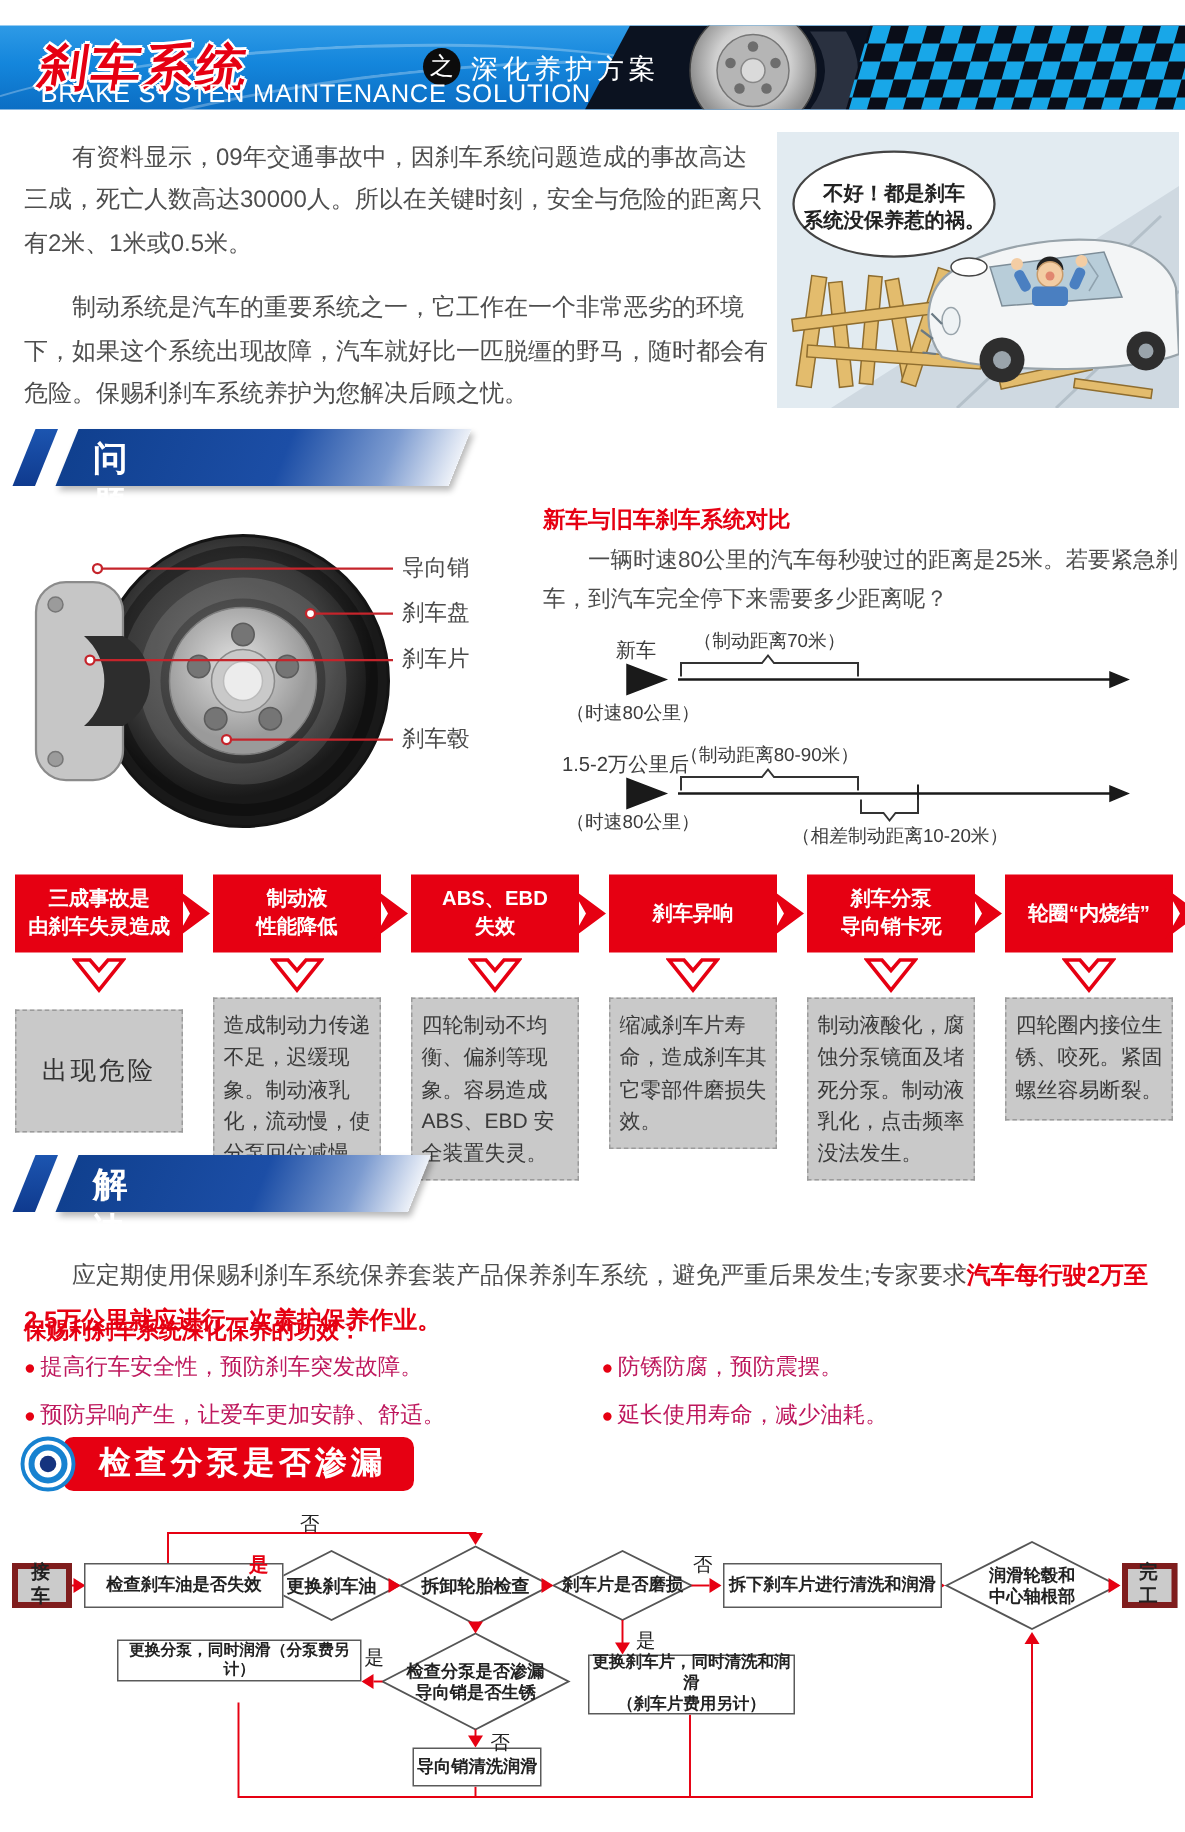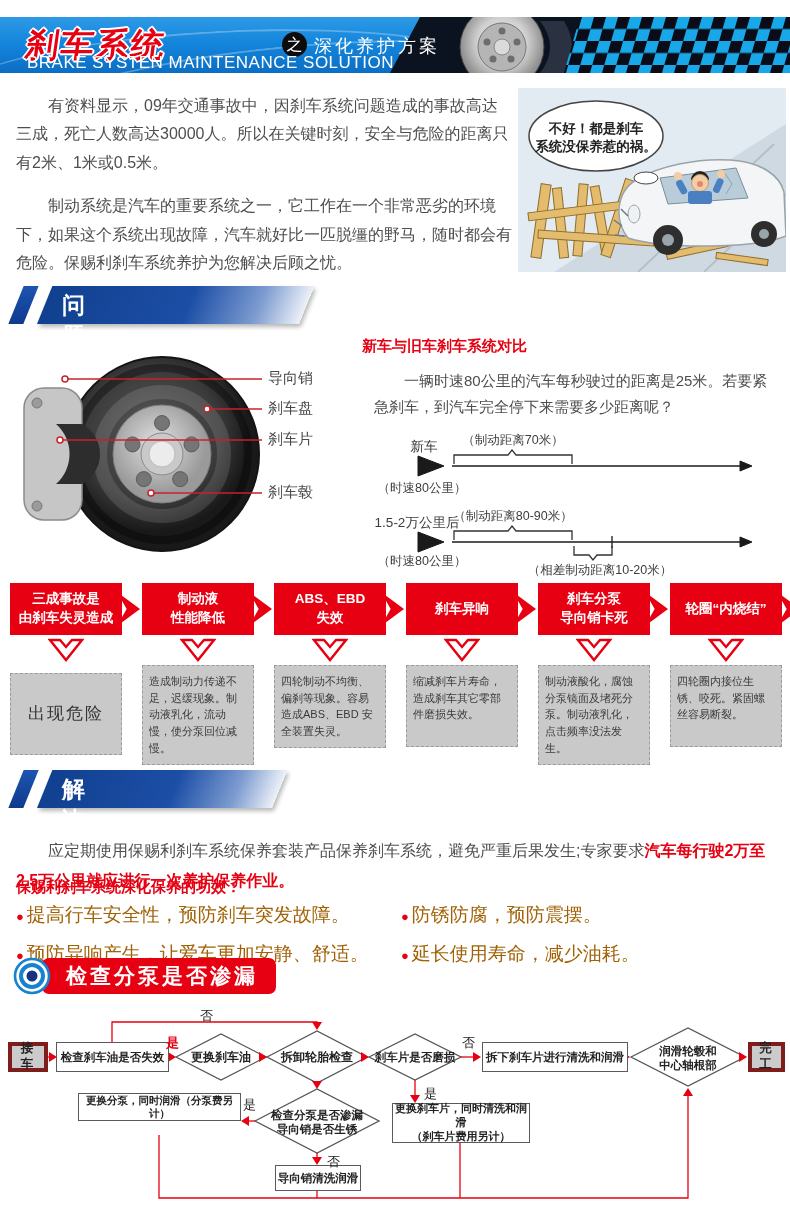--- a/index.html
+++ b/index.html
@@ -35,43 +35,43 @@
     box-shadow:3px 3px 4px rgba(0,0,0,.28);}
   .banner .label{position:absolute;left:52px;top:4px;font-size:23px;font-weight:bold;color:#fff;letter-spacing:8px;}
 
   
   .disc-fig{position:absolute;left:10px;top:336px;width:350px;height:245px;}
   .disc-label{position:absolute;left:258px;width:90px;font-size:15px;color:#4a4a4a;}
 
   
   .compare{position:absolute;left:362px;top:337px;width:424px;}
   .compare h3{margin:0 0 5px;font-size:15px;color:#e60012;font-weight:bold;}
-  .compare p{margin:12px;font-size:15px;line-height:1.72;color:#4d4d4d;text-indent:2em;}
+  .compare p{margin:0;font-size:15px;line-height:1.72;color:#4d4d4d;text-indent:2em;}
   .compare svg{display:block;margin-top:6px;}
   .cmp-txt{font-size:12.5px;fill:#3c3c3c;}
   .cmp-big{font-size:13.5px;fill:#3c3c3c;}
 
   
   .problems{position:absolute;left:10px;top:583px;width:772px;display:flex;gap:20px;}
   .pcol{flex:1;position:relative;}
   .pcol::after{content:"";position:absolute;right:-18px;top:9px;width:23px;height:34px;background:#e60012;z-index:2;
     clip-path:polygon(0 0,100% 50%,0 100%,42% 50%);}
   .pbox{height:52px;background:#e60012;color:#fff;display:flex;flex-direction:column;justify-content:center;
     align-items:center;font-weight:bold;font-size:13.5px;line-height:1.4;text-align:center;}
   .harrow{display:block;margin:3px auto;}
   .pdesc{min-height:82px;background:#c9c9c9;border:1px dashed #9b9b9b;box-sizing:border-box;
-    padding:7px 6px;font-size:11px;line-height:1.52;color:#3a3a3a;}
+    padding:7px 6px;font-size:14px;line-height:1.52;color:#3a3a3a;}
   .pcol:first-child .pdesc{display:flex;align-items:center;justify-content:center;font-size:17px;letter-spacing:2px;color:#333;margin-top:11px;}
 
   
   .sol-p{position:absolute;left:16px;top:820px;width:760px;font-size:16px;line-height:1.9;color:#4e4e4e;text-indent:2em;}
   .sol-red{color:#e60012;font-weight:bold;}
   .benefits-h{position:absolute;left:16px;top:878px;font-size:15px;font-weight:bold;color:#e60012;}
   .benefits{position:absolute;left:16px;top:902px;width:758px;display:grid;grid-template-columns:385px 1fr;row-gap:13px;}
-  .benefit{font-size:19px;color:#a16207;}
+  .benefit{font-size:15px;color:#be185d;}
   .benefit::before{content:"●";color:#e60012;margin-right:3px;font-size:13px;}
 
   
   .flow-badge{position:absolute;left:12px;top:956px;display:flex;align-items:center;}
   .badge-rect{margin-left:-10px;background:#e60012;border-radius:7px;color:#fff;font-size:21px;font-weight:bold;
     letter-spacing:3px;line-height:36px;padding:0 18px 0 24px;}
   .badge-icon{position:relative;z-index:2;}
 
   
   .flowchart{position:absolute;left:0;top:1008px;width:790px;height:213px;}
@@ -384,21 +384,21 @@
         <polygon points="312,14 322,14 317,22"></polygon>
         <polygon points="312,73 322,73 317,81"></polygon>
         <polygon points="410,87 420,87 415,95"></polygon>
         <polygon points="249,108 249,118 241,113"></polygon>
         <polygon points="312,149 322,149 317,157"></polygon>
         <polygon points="683,88 693,88 688,80"></polygon>
       </g>
     </svg>
 
     <div class="fnode fgray" style="left:8px;top:34px;width:40px;height:30px;">接 车</div>
-    <div class="fnode fbox" style="left:56px;top:34px;width:113px;height:30px;">检查刹车油是否失效</div>
+    <div class="fnode fbox" style="left:56px;top:34px;width:133px;height:30px;">检查刹车油是否失效</div>
     <div class="fnode fbox" style="left:482px;top:34px;width:146px;height:30px;">拆下刹车片进行清洗和润滑</div>
     <div class="fnode fgray" style="left:748px;top:34px;width:37px;height:30px;">完 工</div>
     <div class="fnode fbox" style="left:78px;top:85px;width:163px;height:28px;font-size:10.5px;">更换分泵，同时润滑（分泵费另计）</div>
     <div class="fnode fbox" style="left:392px;top:95px;width:138px;height:40px;font-size:11px;">
       <span>更换刹车片，同时清洗和润滑</span>
       <span>（刹车片费用另计）</span>
     </div>
     <div class="fnode fbox" style="left:275px;top:157px;width:86px;height:26px;">导向销清洗润滑</div>
 
     <div class="fnode dtext" style="left:176px;top:38px;width:90px;height:22px;font-size:12px;">更换刹车油</div>

